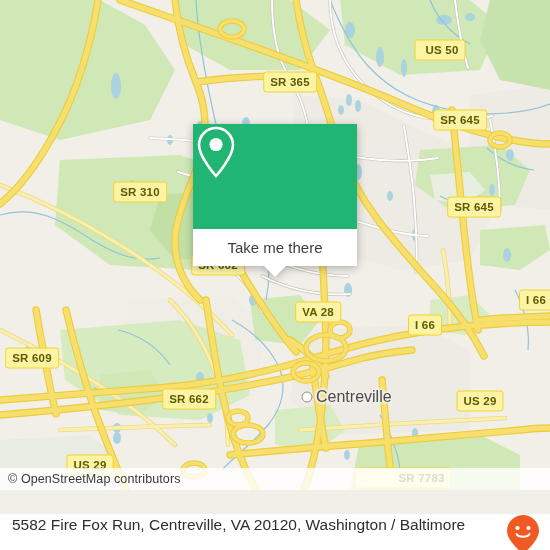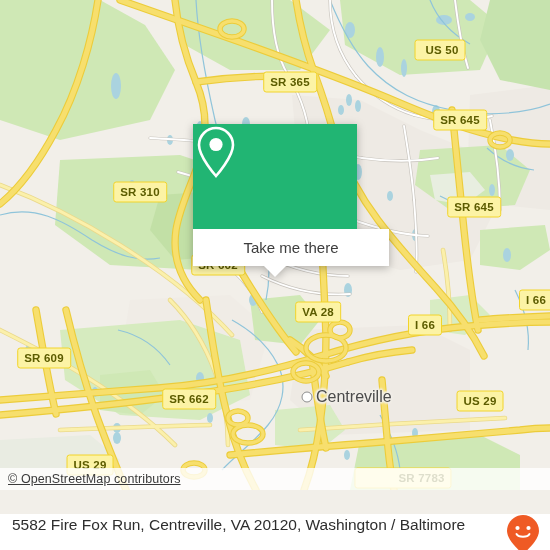--- a/index.html
+++ b/index.html
@@ -10,21 +10,20 @@
   #map{position:absolute;left:0;top:0;width:550px;height:490px;overflow:hidden;background:#f2efe9;}
   #map svg{position:absolute;left:0;top:0;}
 
   
   #attrib{
     position:absolute;left:0;bottom:0;width:100%;height:22px;
     background:rgba(255,255,255,0.80);
     display:flex;align-items:center;
     font-size:12.5px;color:#3a3a3a;padding-left:8px;box-sizing:border-box;
     letter-spacing:0.1px;
-    text-decoration:underline;
   }
 
   
   .shield{
     position:absolute;
     background:#fcf3a5;
     border:1.6px solid #f2d42b;
     border-radius:3px;
     color:#5c5c00;
     font-weight:bold;
@@ -61,21 +60,21 @@
   #popup{
     position:absolute;
     left:193px;top:124px;width:164px;
     filter:drop-shadow(0 2px 4px rgba(0,0,0,0.28));
   }
   #popup-image{
     width:164px;height:105px;background:#21b573;
     display:flex;align-items:center;justify-content:center;
   }
   #popup-action{
-    width:196px;height:37px;background:#ffffff;
+    width:164px;height:37px;background:#ffffff;
     display:flex;align-items:center;justify-content:center;
     font-size:15px;color:#3d3d3d;
   }
   #popup-tail{
     position:absolute;left:50%;top:142px;transform:translateX(-50%);
     width:0;height:0;
     border-left:11px solid transparent;
     border-right:11px solid transparent;
     border-top:11px solid #ffffff;
   }
@@ -330,21 +329,21 @@
     <div id="shield-layer">
         <div class="shield" style="left: 440px; top: 50px; padding-left: 10px;">US 50</div>
         <div class="shield" style="left: 290px; top: 82px;">SR 365</div>
         <div class="shield" style="left: 460px; top: 120px;">SR 645</div>
         <div class="shield" style="left: 140px; top: 192px;">SR 310</div>
         <div class="shield" style="left: 474px; top: 207px;">SR 645</div>
         <div class="shield" style="left: 218px; top: 265px;">SR 662</div>
         <div class="shield" style="left: 318px; top: 312px;">VA 28</div>
         <div class="shield" style="left: 425px; top: 325px;">I 66</div>
         <div class="shield" style="left: 536px; top: 300px;">I 66</div>
-        <div class="shield" style="left: 44px; top: 358px;">SR 609</div>
+        <div class="shield" style="left: 32px; top: 358px;">SR 609</div>
         <div class="shield" style="left: 189px; top: 399px;">SR 662</div>
         <div class="shield" style="left: 480px; top: 401px;">US 29</div>
         <div class="shield" style="left: 90px; top: 465px;">US 29</div>
         <div class="shield" style="left: 403px; top: 478px; padding-left: 43px;">SR 7783</div>
       </div>
     <div id="place-layer">
         <div class="place-dot" style="left: 307px; top: 397px;"></div>
         <div class="place" style="left: 316px; top: 397px;">Centreville</div>
       </div>
 

